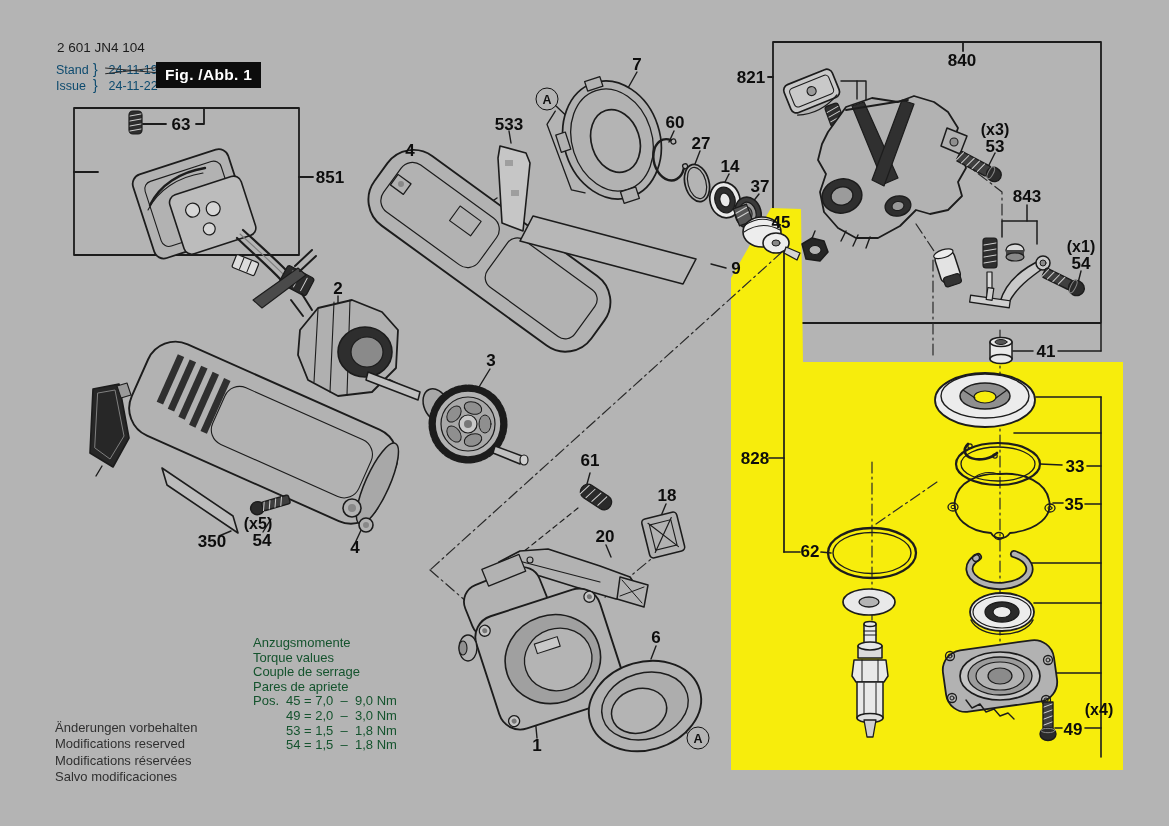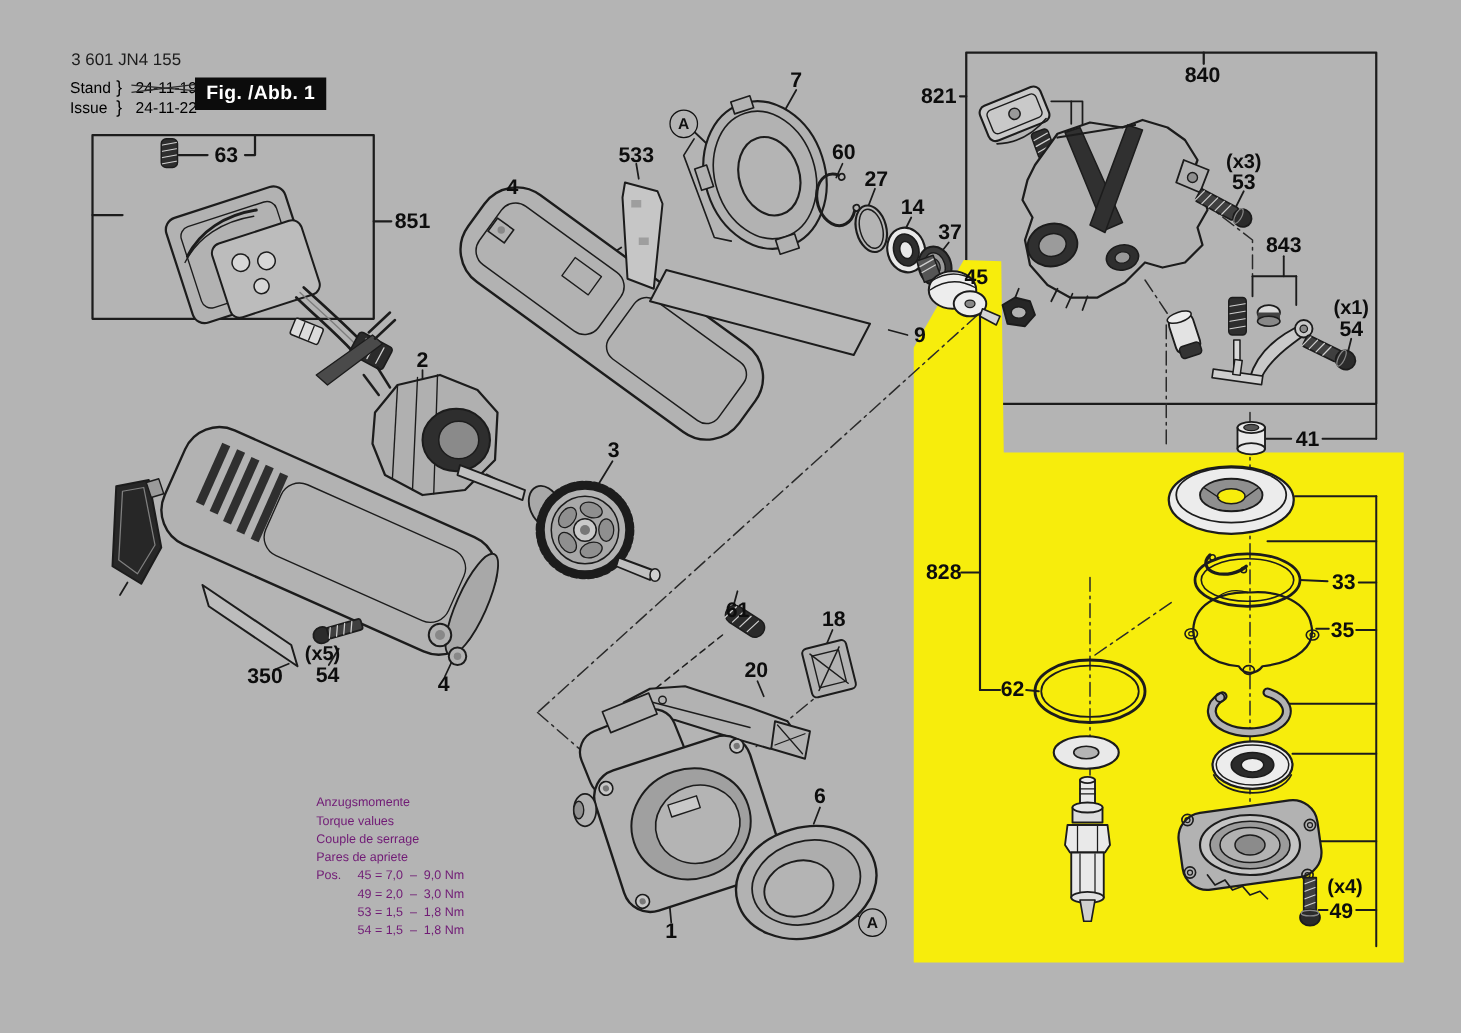--- a/index.html
+++ b/index.html
@@ -6,31 +6,31 @@
   .stage{position:relative;width:1169px;height:826px;background:#b4b4b4;
          font-family:"Liberation Sans",sans-serif;overflow:hidden;color:#111}
   .stage svg{position:absolute;left:0;top:0}
   .callout{position:absolute;transform:translate(-50%,-50%);font-weight:bold;
            font-size:17px;color:#0d0d0d;white-space:nowrap;line-height:1}
   .qty{font-size:16px}
   .circleA{width:21px;height:21px;border:1.8px solid #111;border-radius:50%;
            display:flex;align-items:center;justify-content:center;font-size:12.5px;
            transform:translate(-50%,-50%);position:absolute;font-weight:bold}
   .pn{position:absolute;left:57px;top:40px;font-size:13.5px;color:#1c1c1c}
-  .issue{position:absolute;left:56px;top:62px;font-size:12.5px;line-height:14.5px;color:#000000}
+  .issue{position:absolute;left:56px;top:62px;font-size:12.5px;line-height:14.5px;color:#0c4a6e}
   .issue .lbl{display:inline-block;width:37px}
   .issue .brace{display:inline-block;width:12px;font-size:14px}
   .struck{position:relative;display:inline-block}
   .struck::after{content:"";position:absolute;left:-3px;right:-3px;top:46%;
                  border-top:1.6px solid #2a2a2a;transform:rotate(-7deg)}
   .struck::before{content:"";position:absolute;left:-3px;right:-3px;top:46%;
                  border-top:1.3px solid #2a2a2a;transform:rotate(5deg)}
   .figbox{position:absolute;left:156px;top:62px;background:#0c0c0c;color:#fff;
           font-weight:bold;font-size:15.5px;padding:4px 9px;letter-spacing:.3px}
-  .torque{position:absolute;left:253px;top:636px;font-size:10px;line-height:14.6px;color:#701a75}
+  .torque{position:absolute;left:253px;top:636px;font-size:13px;line-height:14.6px;color:#14532d}
   .trow{display:flex;white-space:pre}
   .tpos{width:33px}
   .notices{position:absolute;left:55px;top:720px;font-size:13px;line-height:16.4px;color:#303030}
 </style>
 </head>
 <body>
 
 <div class="stage">
 
 <svg width="1169" height="826" viewBox="0 0 1169 826">
@@ -524,21 +524,21 @@
       <ellipse cx="-15" cy="0" rx="7" ry="6.5" fill="#2b2b2b"></ellipse>
       <rect x="-10" y="-4.5" width="28" height="9" rx="2" fill="#3f3f3f"></rect>
       <line x1="-7" y1="-4" x2="-10" y2="4" stroke="#cfcfcf" stroke-width="1"></line>
       <line x1="-1" y1="-4" x2="-4" y2="4" stroke="#cfcfcf" stroke-width="1"></line>
       <line x1="5" y1="-4" x2="2" y2="4" stroke="#cfcfcf" stroke-width="1"></line>
       <line x1="11" y1="-4" x2="8" y2="4" stroke="#cfcfcf" stroke-width="1"></line>
     </g>
   </g>
 </svg>
 
-<div class="pn">3 601 JN4 155</div>
+<div class="pn">2 601 JN4 104</div>
 <div class="issue">
   <div>
     <span class="lbl">Stand</span><span class="brace">}</span>
     <span class="struck">24-11-19</span>
   </div>
   <div>
     <span class="lbl">Issue</span><span class="brace">}</span>
     <span>24-11-22</span>
   </div>
 </div>
@@ -548,20 +548,26 @@
   <div>Anzugsmomente</div>
   <div>Torque values</div>
   <div>Couple de serrage</div>
   <div>Pares de apriete</div>
   <div class="trow"><span class="tpos">Pos.</span><span>45 = 7,0  –  9,0 Nm</span></div>
   <div class="trow"><span class="tpos"></span><span>49 = 2,0  –  3,0 Nm</span></div>
   <div class="trow"><span class="tpos"></span><span>53 = 1,5  –  1,8 Nm</span></div>
   <div class="trow"><span class="tpos"></span><span>54 = 1,5  –  1,8 Nm</span></div>
 </div>
 
+<div class="notices">
+  <div>Änderungen vorbehalten</div>
+  <div>Modifications reserved</div>
+  <div>Modifications réservées</div>
+  <div>Salvo modificaciones</div>
+</div>
 
 <div class="callout" style="left:181px;top:124px">63</div>
 <div class="callout" style="left:330px;top:177px">851</div>
 <div class="callout" style="left:509px;top:124px">533</div>
 <div class="callout" style="left:410px;top:150px">4</div>
 <div class="callout" style="left:637px;top:64px">7</div>
 <div class="circleA" style="left:547px;top:99px">A</div>
 <div class="callout" style="left:675px;top:122px">60</div>
 <div class="callout" style="left:701px;top:143px">27</div>
 <div class="callout" style="left:730px;top:166px">14</div>
@@ -575,26 +581,26 @@
 <div class="callout qty" style="left:1081px;top:247px">(x1)</div>
 <div class="callout" style="left:1081px;top:263px">54</div>
 <div class="callout" style="left:1046px;top:351px">41</div>
 <div class="callout" style="left:1075px;top:466px">33</div>
 <div class="callout" style="left:1074px;top:504px">35</div>
 <div class="callout" style="left:755px;top:458px">828</div>
 <div class="callout" style="left:810px;top:551px">62</div>
 <div class="callout" style="left:338px;top:288px">2</div>
 <div class="callout" style="left:491px;top:360px">3</div>
 <div class="callout" style="left:736px;top:268px">9</div>
-<div class="callout" style="left:590px;top:488px">61</div>
+<div class="callout" style="left:590px;top:460px">61</div>
 <div class="callout" style="left:667px;top:495px">18</div>
 <div class="callout" style="left:605px;top:536px">20</div>
 <div class="callout" style="left:212px;top:541px">350</div>
 <div class="callout" style="left:262px;top:540px">54</div>
 <div class="callout qty" style="left:258px;top:524px">(x5)</div>
 <div class="callout" style="left:355px;top:547px">4</div>
 <div class="callout" style="left:656px;top:637px">6</div>
 <div class="callout" style="left:537px;top:745px">1</div>
 <div class="circleA" style="left:698px;top:738px">A</div>
-<div class="callout qty" style="left:1076px;top:710px">(x4)</div>
+<div class="callout qty" style="left:1099px;top:710px">(x4)</div>
 <div class="callout" style="left:1073px;top:729px">49</div>
 
 </div>
 
 </body></html>

